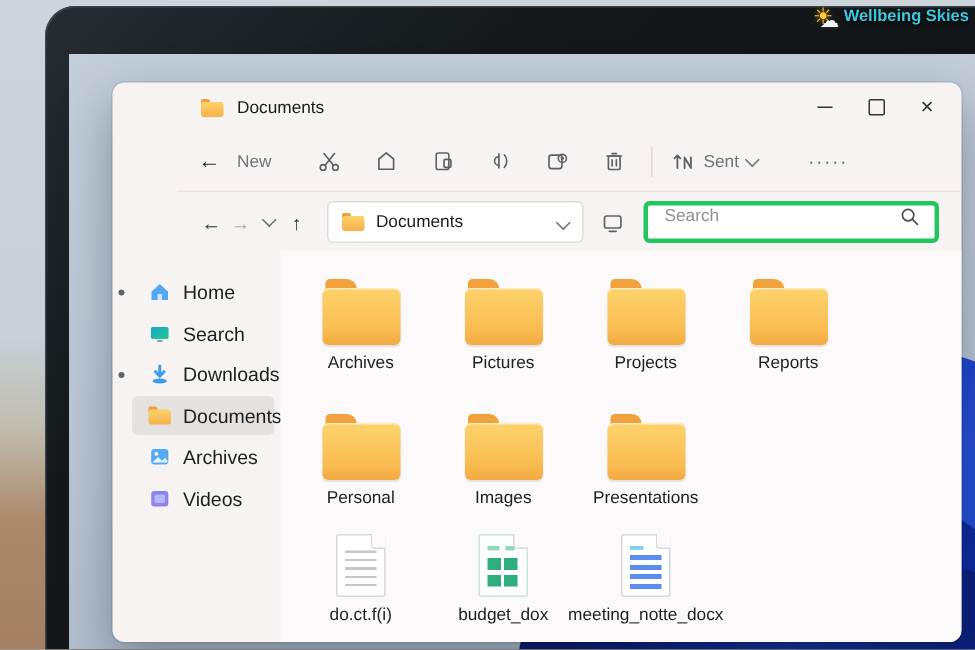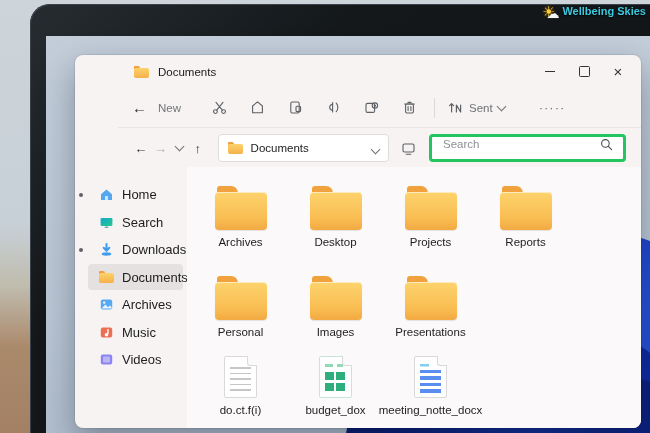--- a/index.html
+++ b/index.html
@@ -277,30 +277,20 @@
           <span class="sic">
             <svg width="15" height="15" viewBox="0 0 15 15">
                 <rect x="1.8" y="2.4" width="11.4" height="10.2" rx="2" fill="#57a9f1"></rect>
                 <circle cx="5.2" cy="5.6" r="1.2" fill="#ffffff" opacity="0.95"></circle>
                 <path d="M2.6 11.4 L6.4 7.6 L9 10.2 L11 8.4 L12.6 10 V11.4 Z" fill="#ffffff" opacity="0.85"></path>
               </svg>
           </span>
           <span class="side-label">Archives</span>
         </div>
 
-        <div class="side-item">
-          <span class="sic">
-            <svg width="15" height="15" viewBox="0 0 15 15">
-                <rect x="1.8" y="2.4" width="11.4" height="10.2" rx="2" fill="#ee6e52"></rect>
-                <rect x="8.2" y="4" width="1.4" height="5.4" fill="#ffffff"></rect>
-                <circle cx="7.4" cy="9.8" r="1.7" fill="#ffffff"></circle>
-              </svg>
-          </span>
-          <span class="side-label">Music</span>
-        </div>
 
         <div class="side-item">
           <span class="sic">
             <svg width="15" height="15" viewBox="0 0 15 15">
                 <rect x="1.8" y="2.4" width="11.4" height="10.2" rx="2" fill="#8d84f1"></rect>
                 <rect x="4" y="4.6" width="7" height="5.8" rx="1" fill="#ffffff" opacity="0.4"></rect>
               </svg>
           </span>
           <span class="side-label">Videos</span>
         </div>
@@ -309,21 +299,21 @@
 
       <div class="content">
 
         <div class="row row1">
           <div class="cell">
             <span class="foldr"></span>
             <span class="cell-label">Archives</span>
           </div>
           <div class="cell">
             <span class="foldr"></span>
-            <span class="cell-label">Desktop</span>
+            <span class="cell-label">Pictures</span>
           </div>
           <div class="cell">
             <span class="foldr"></span>
             <span class="cell-label">Projects</span>
           </div>
           <div class="cell">
             <span class="foldr"></span>
             <span class="cell-label">Reports</span>
           </div>
         </div>

